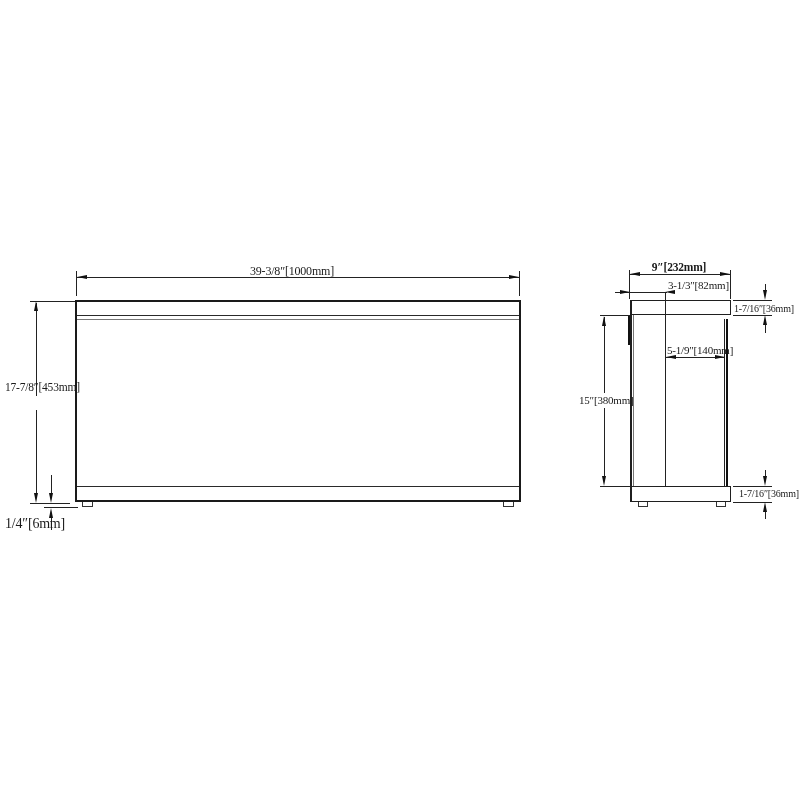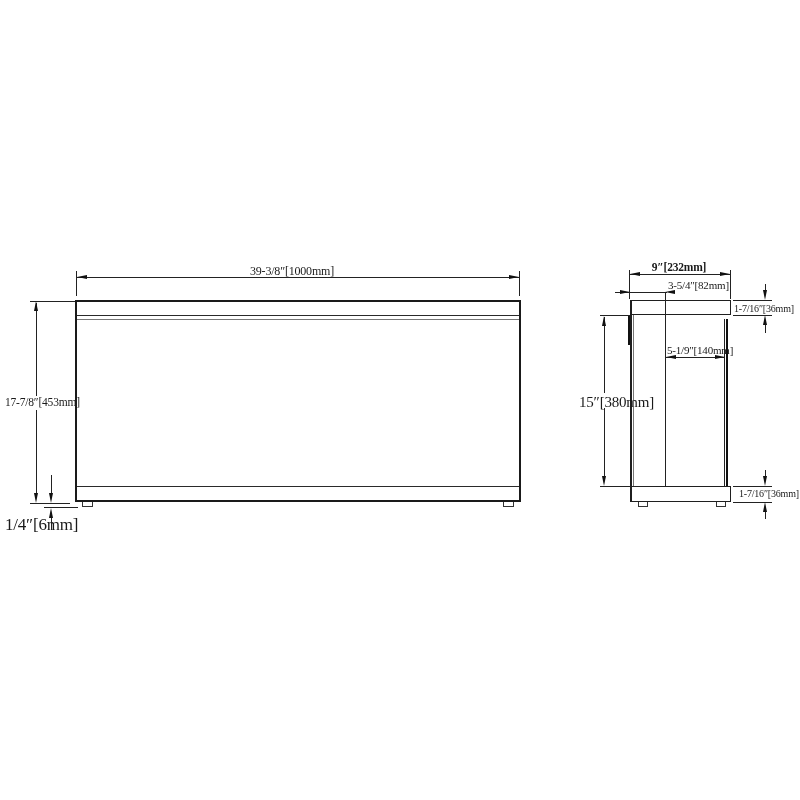--- a/index.html
+++ b/index.html
@@ -40,28 +40,28 @@
   <div class="arr arr-l" style="left:77px;top:275px;"></div>
   <div class="arr arr-r" style="left:509px;top:275px;"></div>
   <span class="lbl center" style="left:292px;top:265px;font-size:12px;">39-3/8″[1000mm]</span>
 
   <div class="hl" style="left:30px;top:301px;width:45px;"></div>
   <div class="hl" style="left:30px;top:503px;width:40px;"></div>
   <div class="vl" style="left:36px;top:303px;height:93px;"></div>
   <div class="vl" style="left:36px;top:410px;height:83px;"></div>
   <div class="arr arr-u" style="left:34px;top:301px;"></div>
   <div class="arr arr-d" style="left:34px;top:493px;"></div>
-  <span class="lbl" style="left:5px;top:396px;font-size:11.5px;">17-7/8″[453mm]</span>
+  <span class="lbl" style="left:5px;top:381px;font-size:11.5px;">17-7/8″[453mm]</span>
 
   <div class="vl" style="left:51px;top:475px;height:18px;"></div>
   <div class="arr arr-d" style="left:49px;top:493px;"></div>
   <div class="hl" style="left:44px;top:507px;width:34px;"></div>
   <div class="arr arr-u" style="left:49px;top:508px;"></div>
   <div class="vl" style="left:51px;top:518px;height:12px;"></div>
-  <span class="lbl" style="left:5px;top:516px;font-size:17px;">1/4″[6mm]</span>
+  <span class="lbl" style="left:5px;top:516px;font-size:14px;">1/4″[6mm]</span>
 
   <div class="panel" style="left:630px;top:300px;width:101px;height:15px;"></div>
   <div class="panel" style="left:630px;top:486px;width:101px;height:16px;"></div>
   <div class="vl" style="left:630px;top:300px;height:202px;width:1.5px;background:#1f1f1f;"></div>
   <div class="vl thin" style="left:633px;top:315px;height:171px;"></div>
   <div class="vl" style="left:627.5px;top:316px;height:29px;width:2.5px;background:#111;"></div>
   <div class="vl" style="left:724px;top:319px;height:167px;"></div>
   <div class="vl" style="left:726px;top:319px;height:167px;width:1.5px;background:#111;"></div>
   <div class="vl" style="left:665px;top:292px;height:194px;"></div>
   <div class="foot" style="left:638px;top:502px;width:10px;height:5px;"></div>
@@ -70,34 +70,34 @@
   <div class="vl" style="left:629px;top:270px;height:29px;"></div>
   <div class="vl" style="left:730px;top:270px;height:29px;"></div>
   <div class="hl" style="left:630px;top:274px;width:100px;"></div>
   <div class="arr arr-l" style="left:630px;top:272px;"></div>
   <div class="arr arr-r" style="left:720px;top:272px;"></div>
   <span class="lbl center" style="left:679px;top:261px;font-size:11.5px;font-weight:bold;">9″[232mm]</span>
 
   <div class="hl" style="left:615px;top:292px;width:52px;"></div>
   <div class="arr arr-r" style="left:620px;top:290px;"></div>
   <div class="arr arr-l" style="left:665px;top:290px;"></div>
-  <span class="lbl" style="left:668px;top:279px;font-size:11px;">3-5/4″[82mm]</span>
+  <span class="lbl" style="left:668px;top:279px;font-size:11px;">3-1/3″[82mm]</span>
 
   <div class="hl" style="left:666px;top:357px;width:59px;"></div>
   <div class="arr arr-l" style="left:666px;top:355px;"></div>
   <div class="arr arr-r" style="left:715px;top:355px;"></div>
   <span class="lbl" style="left:667px;top:344px;font-size:11px;">5-1/9″[140mm]</span>
 
   <div class="hl" style="left:600px;top:315px;width:30px;"></div>
   <div class="hl" style="left:600px;top:486px;width:56px;"></div>
   <div class="vl" style="left:604px;top:317px;height:76px;"></div>
   <div class="vl" style="left:604px;top:408px;height:68px;"></div>
   <div class="arr arr-u" style="left:602px;top:316px;"></div>
   <div class="arr arr-d" style="left:602px;top:476px;"></div>
-  <span class="lbl" style="left:579px;top:394px;font-size:15px;">15″[380mm]</span>
+  <span class="lbl" style="left:579px;top:394px;font-size:11px;">15″[380mm]</span>
 
   <div class="hl" style="left:733px;top:300px;width:39px;"></div>
   <div class="hl" style="left:733px;top:315px;width:39px;"></div>
   <div class="vl" style="left:765px;top:284px;height:6px;"></div>
   <div class="arr arr-d" style="left:763px;top:290px;"></div>
   <div class="arr arr-u" style="left:763px;top:315px;"></div>
   <div class="vl" style="left:765px;top:325px;height:8px;"></div>
   <span class="lbl" style="left:734px;top:303px;font-size:10px;">1-7/16″[36mm]</span>
 
   <div class="hl" style="left:733px;top:486px;width:39px;"></div>

